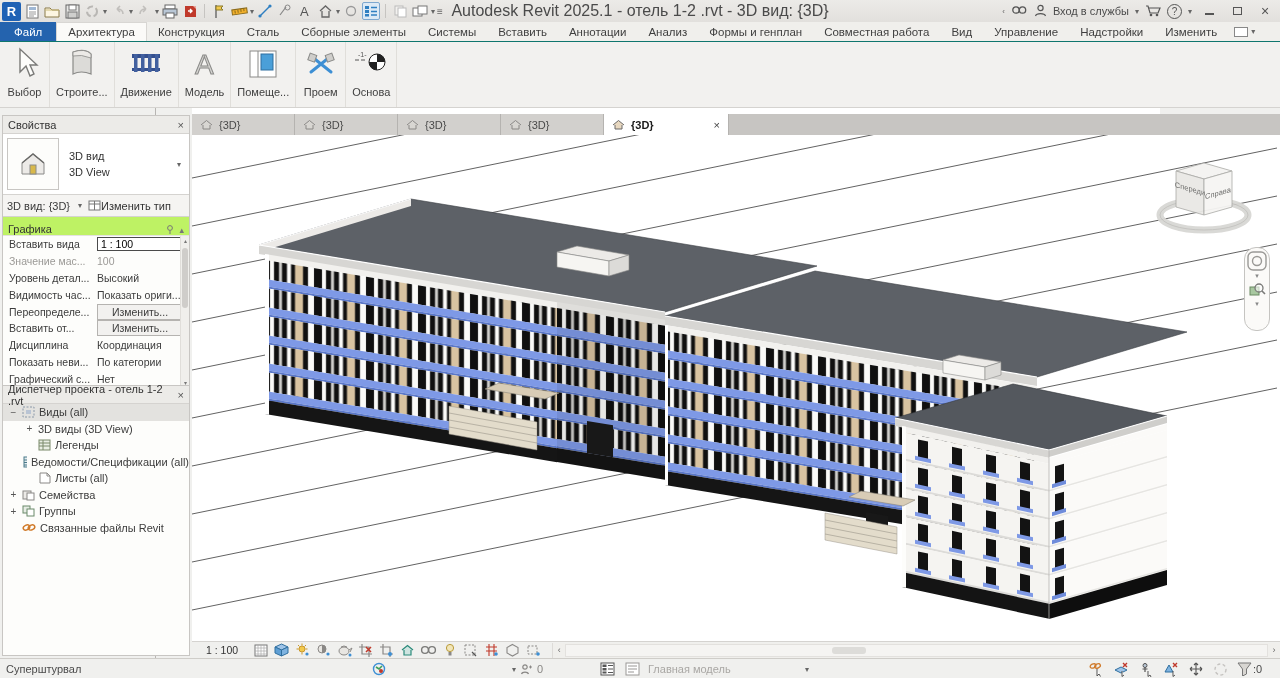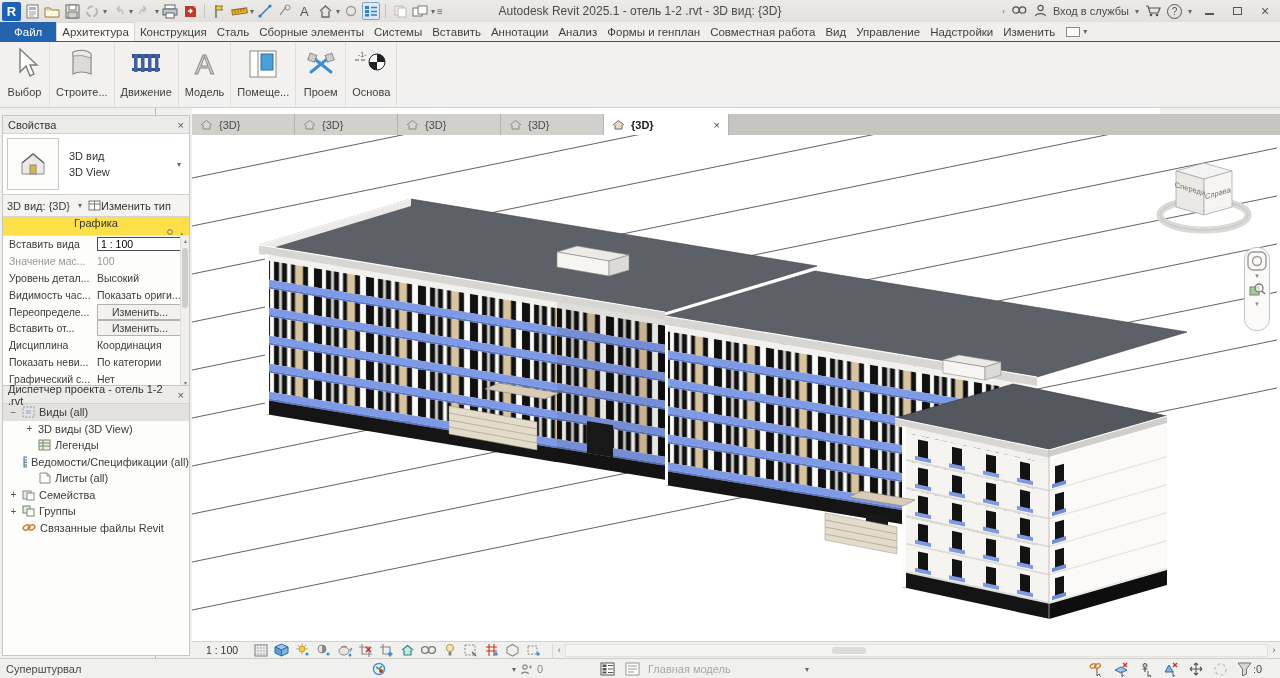--- a/index.html
+++ b/index.html
@@ -7,30 +7,30 @@
   .app{position:relative;width:1280px;height:678px;background:#f0f0ee;overflow:hidden;font-size:11px;color:#3a3a3a;}
   .r{display:flex;align-items:center;}
 
   
   .titlebar{position:absolute;left:0;top:0;width:1280px;height:22px;background:linear-gradient(#ecebe8,#e2e0dd);display:flex;align-items:center;}
   .qat{display:flex;align-items:center;gap:2px;padding-left:2px;}
   .qat .qi{width:18px;height:18px;display:flex;align-items:center;justify-content:center;}
   .revit-logo{width:19px;height:19px;background:#1f62b5;color:#fff;font-weight:bold;font-size:13px;display:flex;align-items:center;justify-content:center;border-radius:2px;}
   .qsep{width:1px;height:14px;background:#c6c4c1;margin:0 3px;}
   .qi.boxed{border:1px solid #7da7cf;background:#dce9f5;border-radius:2px;}
-  .tb-title{position:absolute;left:0;right:0;text-align:center;font-size:12px;color:#4a4a4a;pointer-events:none;}
+  .tb-title{position:absolute;left:0;right:0;text-align:center;font-size:16px;color:#4a4a4a;pointer-events:none;}
   .tb-right{margin-left:auto;display:flex;align-items:center;gap:6px;padding-right:4px;font-size:11px;color:#4a4a4a;z-index:2;}
   .winbtn{width:22px;height:16px;display:flex;align-items:center;justify-content:center;color:#555;}
   .min-glyph{display:inline-block;width:9px;border-bottom:2px solid #555;height:7px;}
   .restore-glyph{display:inline-block;width:9px;height:8px;border:1.5px solid #555;}
   .chev{font-size:8px;color:#666;}
 
   
   .tabsrow{position:absolute;left:0;top:22px;width:1280px;height:20px;background:#f0efec;display:flex;align-items:stretch;border-bottom:1px solid #0f766e;}
-  .rtab{padding:0 5px;display:flex;align-items:center;font-size:11.5px;color:#3f3f3f;cursor:pointer;}
+  .rtab{padding:0 11px;display:flex;align-items:center;font-size:11.5px;color:#3f3f3f;cursor:pointer;}
   .rtab.file{background:#2463ae;color:#fff;padding:0 14px;}
   .rtab.active{background:#fbfaf8;border:1px solid #d8d6d3;border-bottom:none;}
   .tab-opts{margin-left:6px;display:flex;align-items:center;gap:3px;}
   .tab-opts .box{width:14px;height:10px;border:1px solid #888;background:#fff;}
 
   
   .ribbon{position:absolute;left:0;top:42px;width:1280px;height:66px;background:#f2f1ef;border-bottom:1px solid #d5d3d0;display:flex;}
   .rbtn{min-width:50px;padding:2px 6px 0 6px;display:flex;flex-direction:column;align-items:center;justify-content:flex-start;border-right:1px solid #e0deda;cursor:pointer;}
   .rbtn .big{height:40px;display:flex;align-items:center;justify-content:center;}
   .rbtn .lbl{font-size:11px;color:#3f3f3f;margin-top:2px;white-space:nowrap;}
@@ -43,21 +43,21 @@
   .pal-head{height:18px;background:#ecebe8;border-bottom:1px solid #d5d3d0;display:flex;align-items:center;padding:0 5px;font-size:11px;color:#333;}
   .pal-close{margin-left:auto;color:#555;cursor:pointer;font-size:11px;}
   .props{top:7px;height:270px;}
   .typesel{display:flex;align-items:center;background:#fff;border-bottom:1px solid #d5d3d0;padding:4px;}
   .typebox{width:52px;height:52px;border:1px solid #c8c6c3;background:#fdfdfb;display:flex;align-items:center;justify-content:center;}
   .typetxt{margin-left:10px;font-size:11px;color:#333;line-height:1.5;}
   .typesel .chev{margin-left:auto;margin-right:4px;}
   .inst-row{display:flex;align-items:center;height:22px;border-bottom:1px solid #d5d3d0;background:#f5f4f2;padding:0 4px;font-size:11px;}
   .inst-row .chev{margin:0 6px 0 8px;}
   .edit-type{display:flex;align-items:center;cursor:pointer;color:#333;}
-  .sec-head{display:flex;align-items:center;height:18px;padding:0 5px;font-size:11px;color:#333;background:#fde047;flex-direction:column;}
+  .sec-head{display:flex;align-items:flex-end;height:18px;padding:0 5px;font-size:11px;color:#333;background:#bef264;}
   .sec-head .tools{margin-left:auto;display:flex;gap:5px;color:#777;font-size:9px;}
   .pgrid{position:relative;background:#fdfdfb;height:152px;overflow:hidden;border-top:1px solid #e4e2df;}
   .prow{display:flex;align-items:center;height:16.8px;padding-left:6px;font-size:10.5px;color:#3c3c3c;}
   .prow .pl{width:88px;white-space:nowrap;overflow:hidden;}
   .prow .pv{flex:1;white-space:nowrap;overflow:hidden;padding-right:12px;}
   .prow input{width:92px;height:14px;border:1px solid #4a4a4a;font-size:10.5px;padding:0 3px;}
   .pv.muted{color:#9b9996;}
   .pbtn{display:inline-block;width:86px;text-align:center;border:1px solid #b5b3b0;background:#f2f1ef;font-size:10.5px;padding:1px 0;color:#3c3c3c;}
   .vscroll{position:absolute;right:0;top:0;bottom:0;width:9px;background:#f0efec;border-left:1px solid #e0deda;}
   .vscroll .thumb{position:absolute;left:1px;width:6px;top:12px;height:60px;background:#cfcdca;border-radius:3px;}

